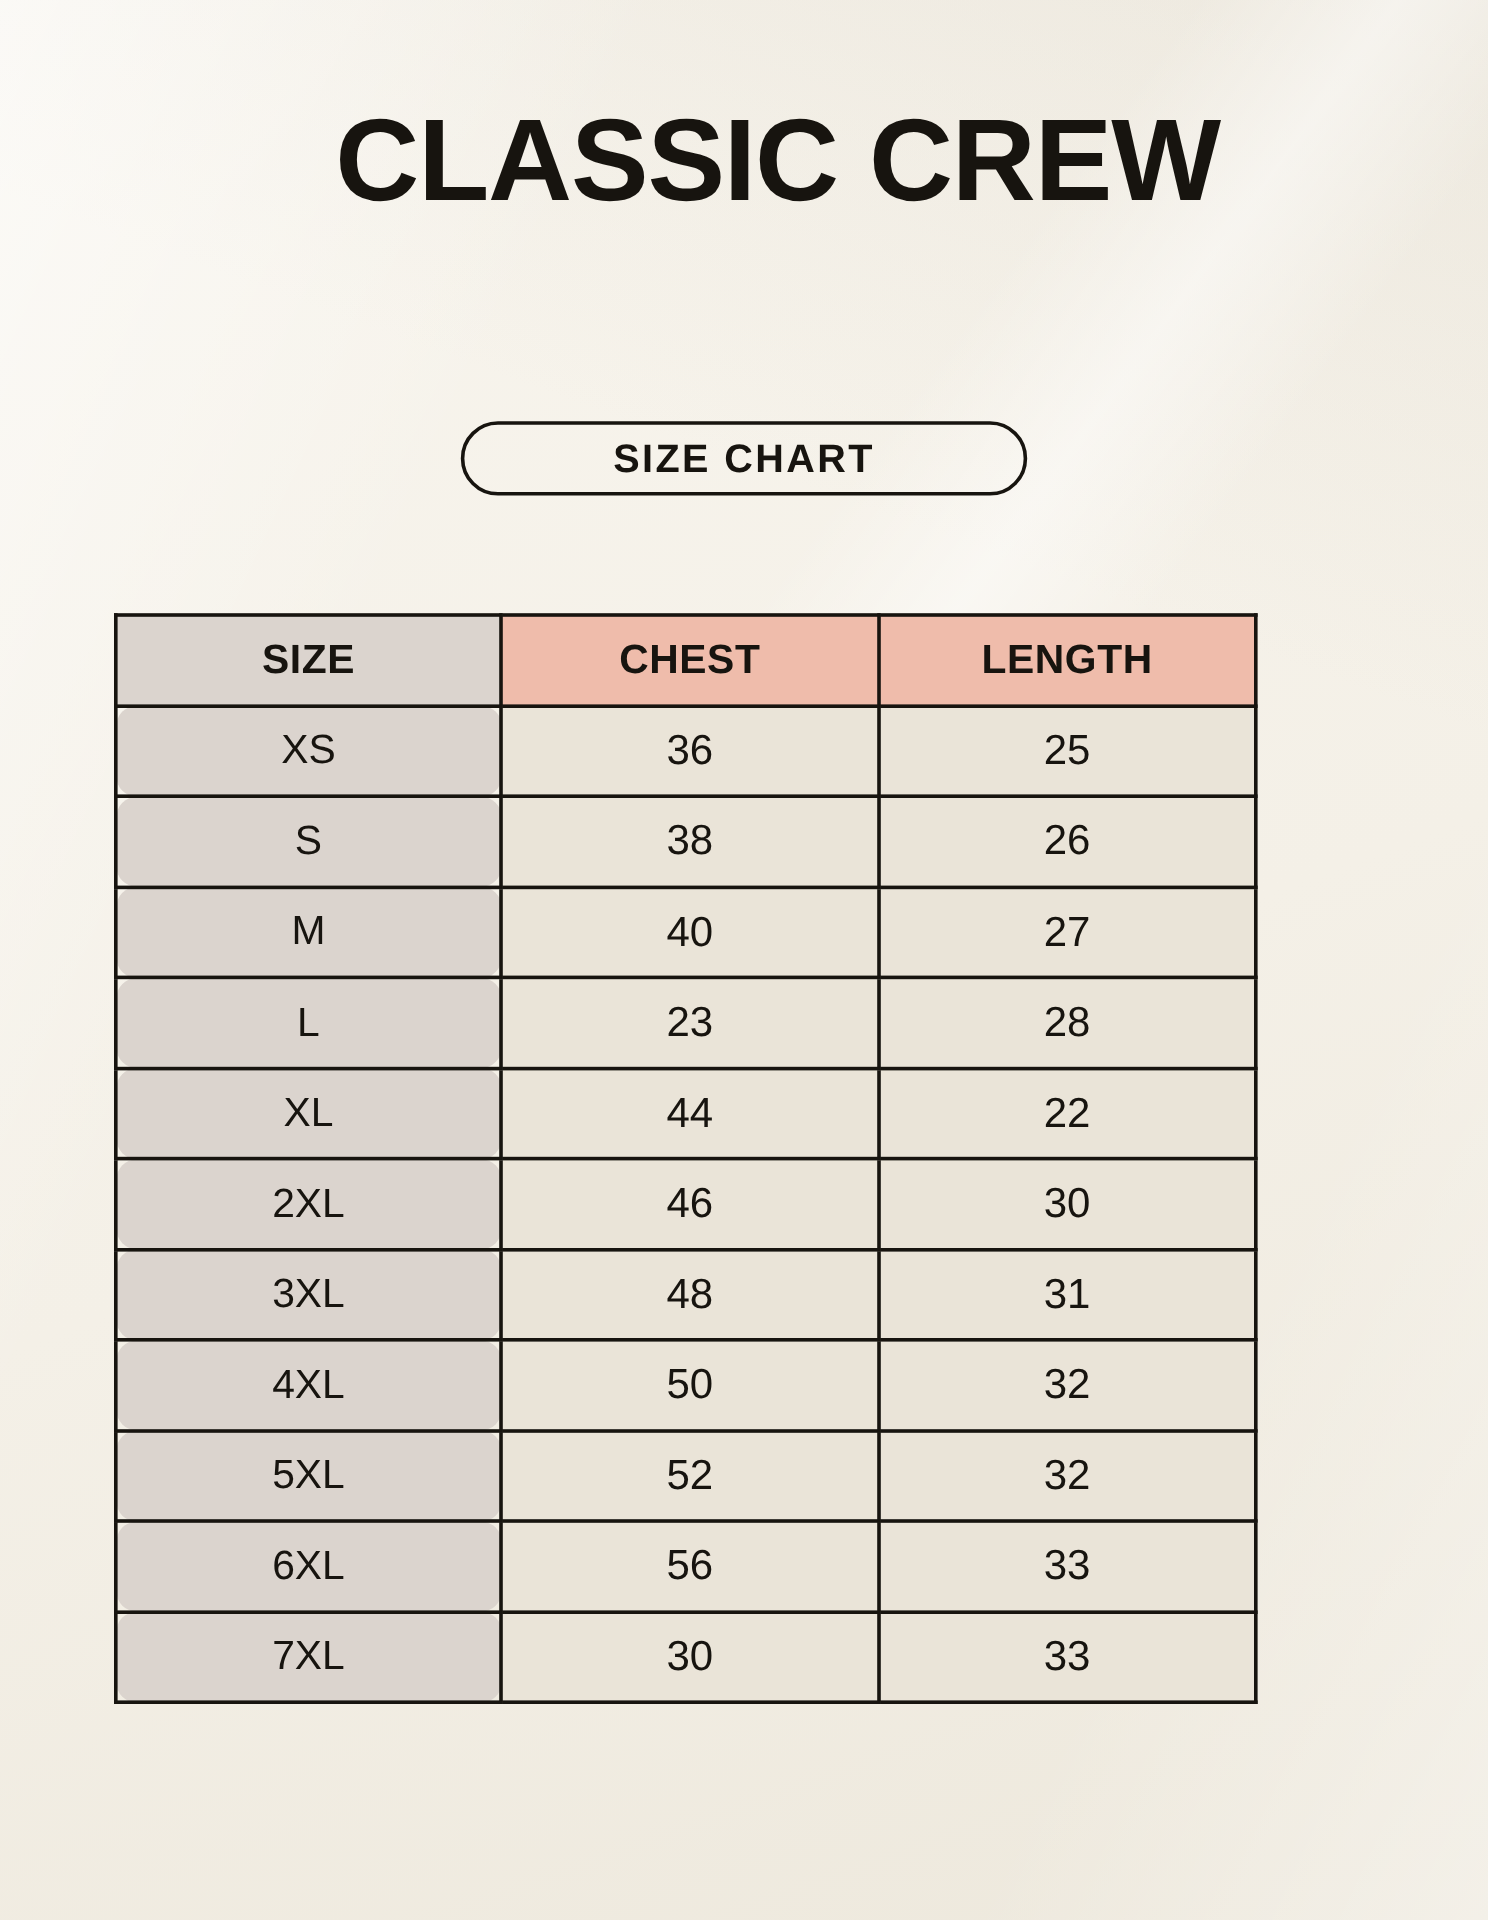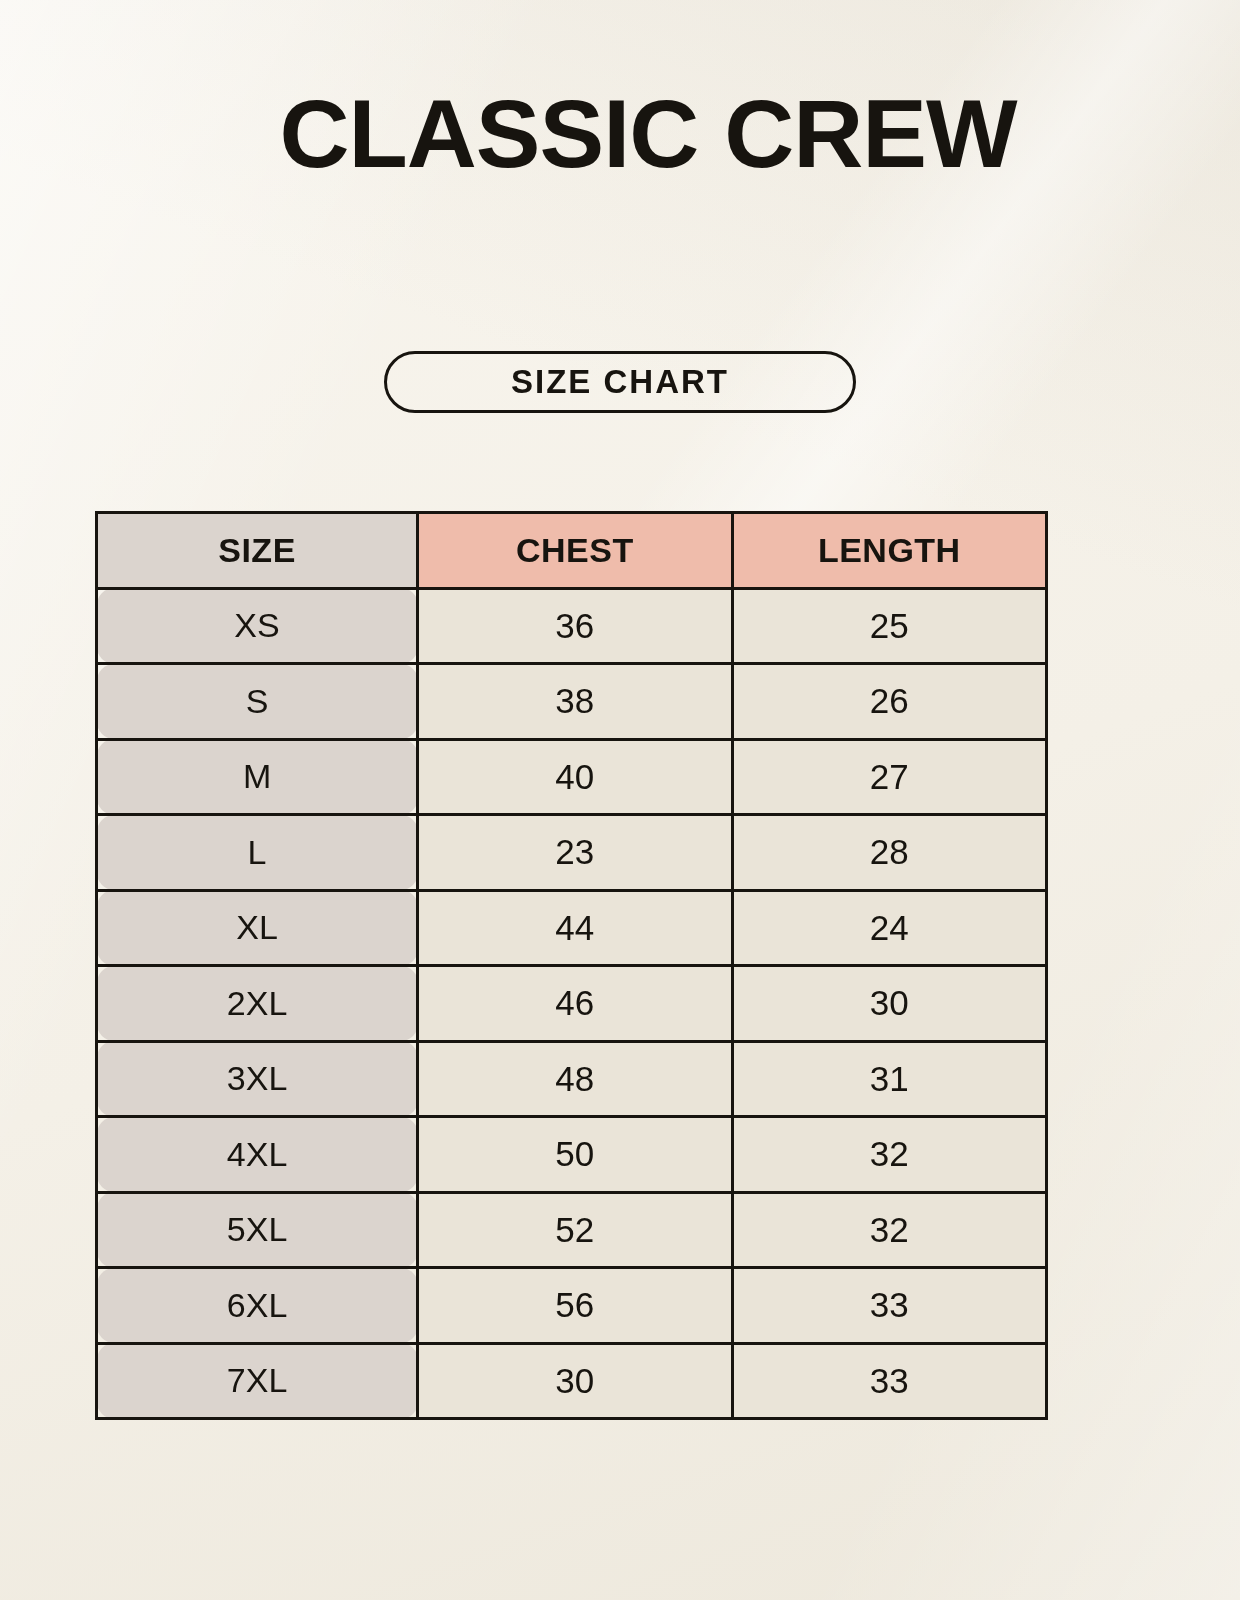--- a/index.html
+++ b/index.html
@@ -154,21 +154,21 @@
 
     <tr>
       <td class="size-cell">L</td>
       <td class="value-cell">23</td>
       <td class="value-cell">28</td>
     </tr>
 
     <tr>
       <td class="size-cell">XL</td>
       <td class="value-cell">44</td>
-      <td class="value-cell">24</td>
+      <td class="value-cell">22</td>
     </tr>
 
     <tr>
       <td class="size-cell">2XL</td>
       <td class="value-cell">46</td>
       <td class="value-cell">30</td>
     </tr>
 
     <tr>
       <td class="size-cell">3XL</td>

